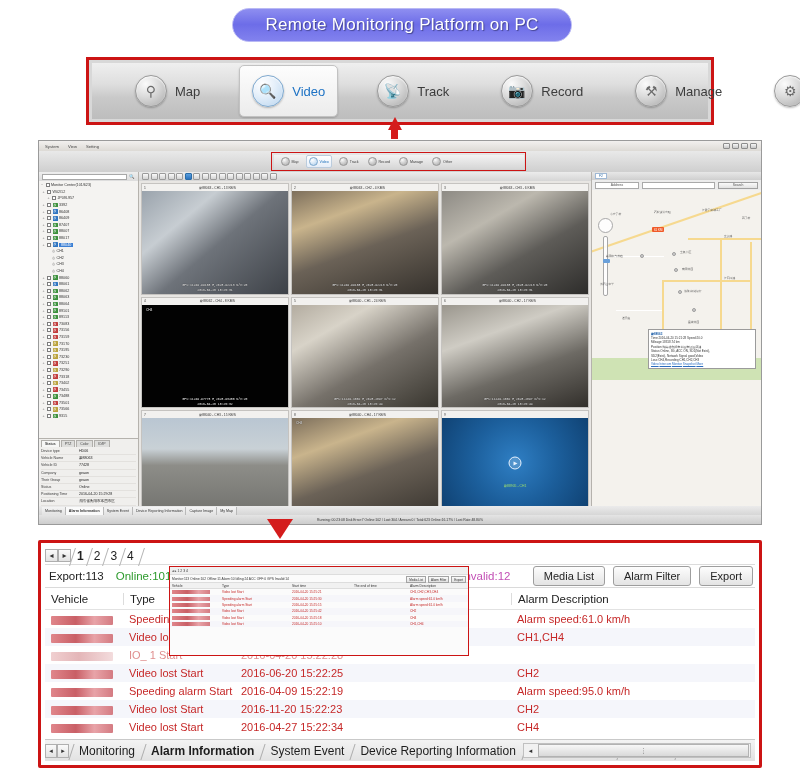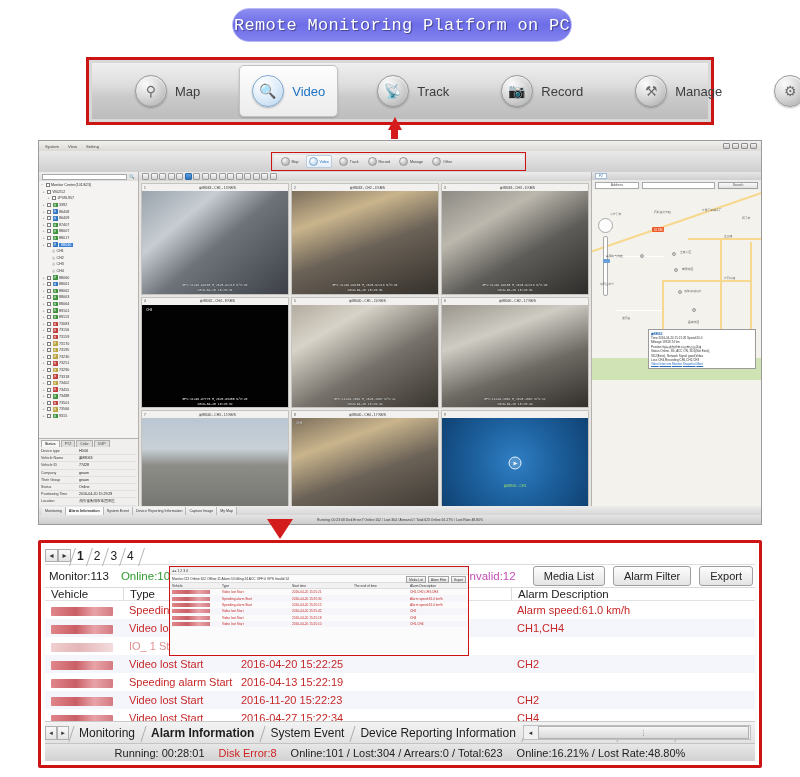--- a/index.html
+++ b/index.html
@@ -12,21 +12,20 @@
 
   
   #title-pill {
     position:absolute; left:232px; top:8px; width:340px; height:34px;
     border-radius:17px;
     background:linear-gradient(180deg,#8e8ef0 0%,#6d6de8 48%,#8282ee 100%);
     border:1px solid #b9b9f4;
     display:flex; align-items:center; justify-content:center;
     color:#ffffff; font-size:17px; letter-spacing:.3px;
     text-shadow:1px 1px 1px rgba(40,40,90,.65);
-    font-family:Liberation Mono, monospace;
   }
 
   
   #top-toolbar {
     position:absolute; left:86px; top:57px; width:628px; height:68px;
     border:3px solid #cc1414; background:#d8d8d8;
   }
   #top-toolbar-inner {
     position:absolute; inset:3px;
     background:linear-gradient(180deg,#efefef 0%,#dedede 38%,#c9c9c9 62%,#bdbdbd 100%);
@@ -1015,21 +1014,21 @@
         <span>◂</span>
         <span>▸</span>
       </span>
       <span class="pg cur">1</span>
       <span class="pg">2</span>
       <span class="pg">3</span>
       <span class="pg last">4</span>
     </div>
 
     <div id="bp-statrow">
-      <span class="s-label" style="color:#222">Monitor:113</span>
+      <span class="s-label" style="color:#222">Export:113</span>
       <span class="s-label" style="color:#2e9b2e">Online:101</span>
       <span class="s-label" style="color:#9a9a9a">Offline:12</span>
       <span class="s-label" style="color:#d02121">Alarm:14</span>
       <span class="s-label" style="color:#1b8fa8;font-weight:bold">Idling:22</span>
       <span class="s-label" style="color:#9aa832">ACC OFF:0</span>
       <span class="s-label" style="color:#c34fb5">GPS Invalid:12</span>
       <span id="bp-statbtns">
         <button>Media List</button>
         <button>Alarm Filter</button>
         <button>Export</button>
@@ -1062,29 +1061,30 @@
           <div class="bp-row faint">
             <div class="col-v"><span class="plate-blur"></span></div>
             <div class="col-t">IO_ 1 Start</div>
             <div class="col-s">2016-04-20 15:22:28</div>
             <div class="col-e"></div>
             <div class="col-d"></div>
           </div>
           <div class="bp-row">
             <div class="col-v"><span class="plate-blur"></span></div>
             <div class="col-t">Video lost Start</div>
-            <div class="col-s">2016-04-20 15:22:25</div>
+            <div class="col-s">2016-06-20 15:22:25</div>
             <div class="col-e"></div>
             <div class="col-d">CH2</div>
           </div>
           <div class="bp-row">
             <div class="col-v"><span class="plate-blur"></span></div>
             <div class="col-t">Speeding alarm Start</div>
-            <div class="col-s">2016-04-13 15:22:19</div>
+            <div class="col-s">2016-04-09 15:22:19</div>
             <div class="col-e"></div>
+            <div class="col-d">Alarm speed:95.0 km/h</div>
           </div>
           <div class="bp-row">
             <div class="col-v"><span class="plate-blur"></span></div>
             <div class="col-t">Video lost Start</div>
             <div class="col-s">2016-11-20 15:22:23</div>
             <div class="col-e"></div>
             <div class="col-d">CH2</div>
           </div>
           <div class="bp-row">
             <div class="col-v"><span class="plate-blur"></span></div>
@@ -1106,21 +1106,15 @@
       <span class="btab">System Event</span>
       <span class="btab">Device Reporting Information</span>
       <span class="btab">Capture Image</span>
       <span class="btab last">My Map</span>
       <span id="bp-hscroll">
         <span class="lft">◂</span>
         <span class="thumb">⋮</span>
       </span>
     </div>
 
-    <div id="bp-status">
-      <span style="color:#222">Running: 00:28:01</span>
-      <span style="color:#d02121">Disk Error:8</span>
-      <span style="color:#222">Online:101 / Lost:304 / Arrears:0 / Total:623</span>
-      <span style="color:#222">Online:16.21% / Lost Rate:48.80%</span>
-    </div>
 
   </div>
 </div>
 
 </body></html>

